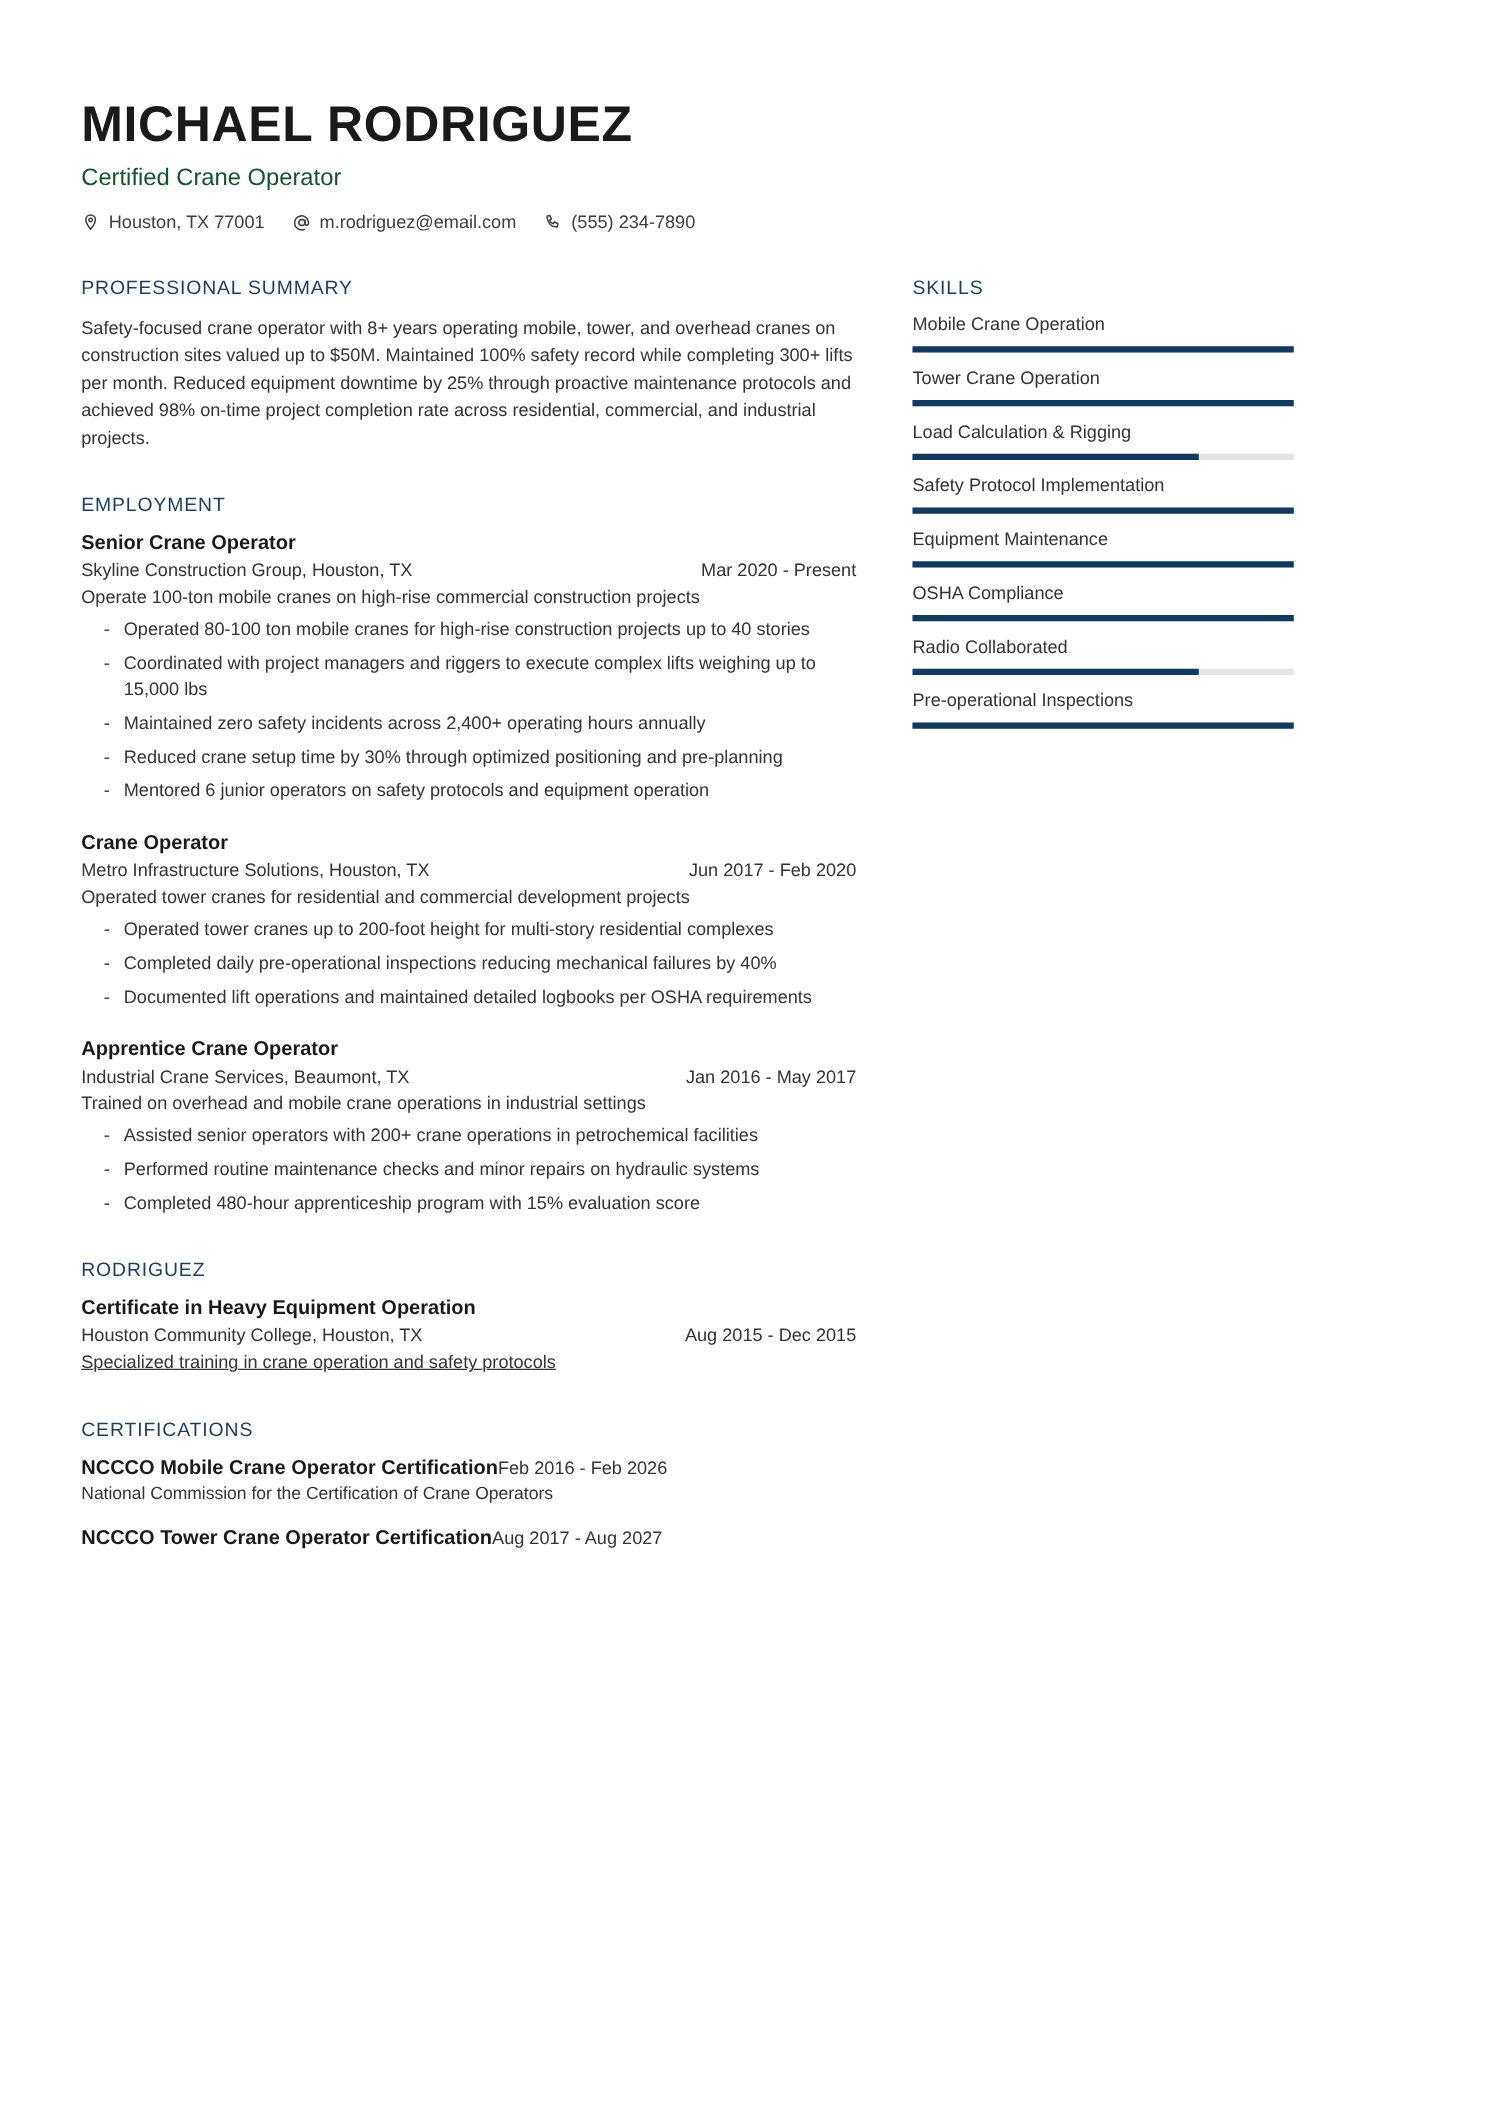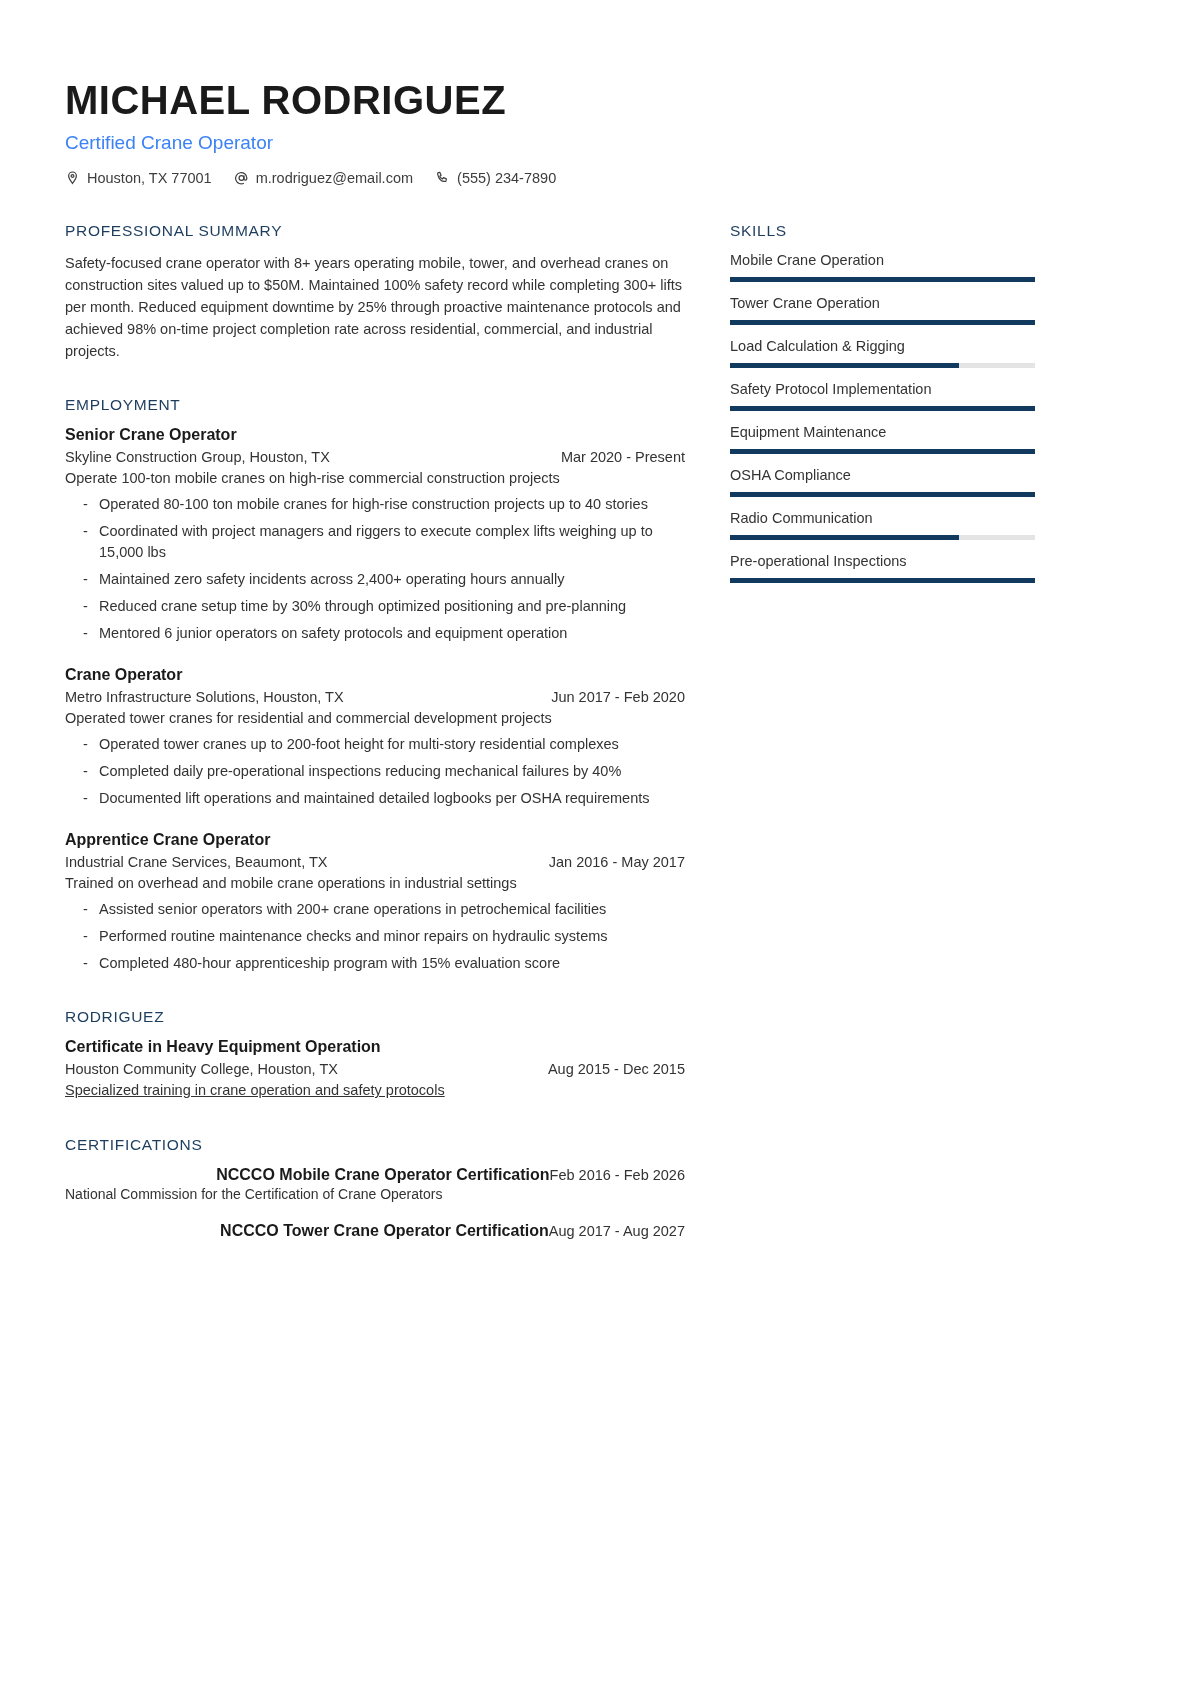--- a/index.html
+++ b/index.html
@@ -22,21 +22,21 @@
   .name {
     font-size: 40px;
     font-weight: bold;
     letter-spacing: 0.5px;
     color: #1a1a1a;
     margin: 0 0 10px 0;
     line-height: 1.1;
   }
   .title {
     font-size: 19px;
-    color: #3b82f6;
+    color: #14532d;
     font-weight: normal;
     margin: 0 0 16px 0;
   }
   .contact-row {
     display: flex;
     align-items: center;
     gap: 22px;
     font-size: 14.5px;
     color: #3d3d3d;
   }
@@ -117,21 +117,21 @@
   }
   
   .edu-title, .cert-title {
     font-size: 16px;
     font-weight: bold;
     color: #1a1a1a;
     margin: 12px 0 5px 0;
   }
   .cert-head {
     display: flex;
-    justify-content: flex-end;
+    justify-content: flex-start;
     align-items: baseline;
     margin-bottom: 2px;
   }
   .cert-head .cert-title { margin: 0; }
   .cert-dates { font-size: 14.5px; color: #333333; white-space: nowrap; }
   .cert-sub { font-size: 14px; color: #333333; margin: 0; }
   .cert-item { margin-bottom: 20px; }
   .cert-item:last-child { margin-bottom: 0; }
   .edu-sub { font-size: 14.5px; color: #333333; margin: 0; line-height: 1.5; text-decoration: underline; }
   
@@ -314,21 +314,21 @@
               <div class="fill" style="width: 100%;"></div>
             </div>
         </div>
         <div class="skill">
           <div class="skill-label">OSHA Compliance</div>
           <div class="skill-bar">
               <div class="fill" style="width: 100%;"></div>
             </div>
         </div>
         <div class="skill">
-          <div class="skill-label">Radio Communication</div>
+          <div class="skill-label">Radio Collaborated</div>
           <div class="skill-bar">
               <div class="fill" style="width: 75%;"></div>
             </div>
         </div>
         <div class="skill">
           <div class="skill-label">Pre-operational Inspections</div>
           <div class="skill-bar">
               <div class="fill" style="width: 100%;"></div>
             </div>
         </div>

